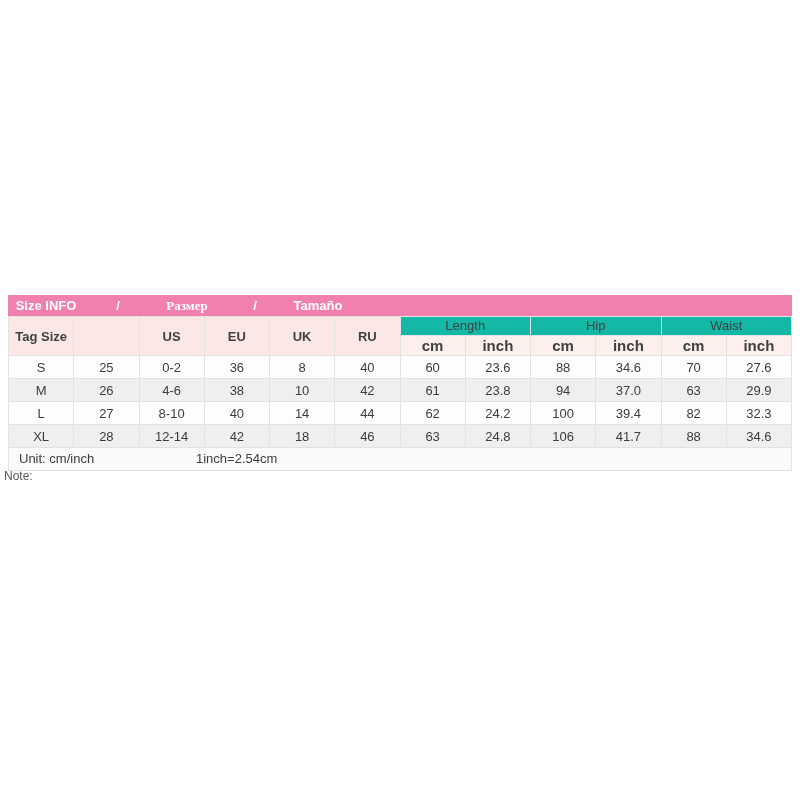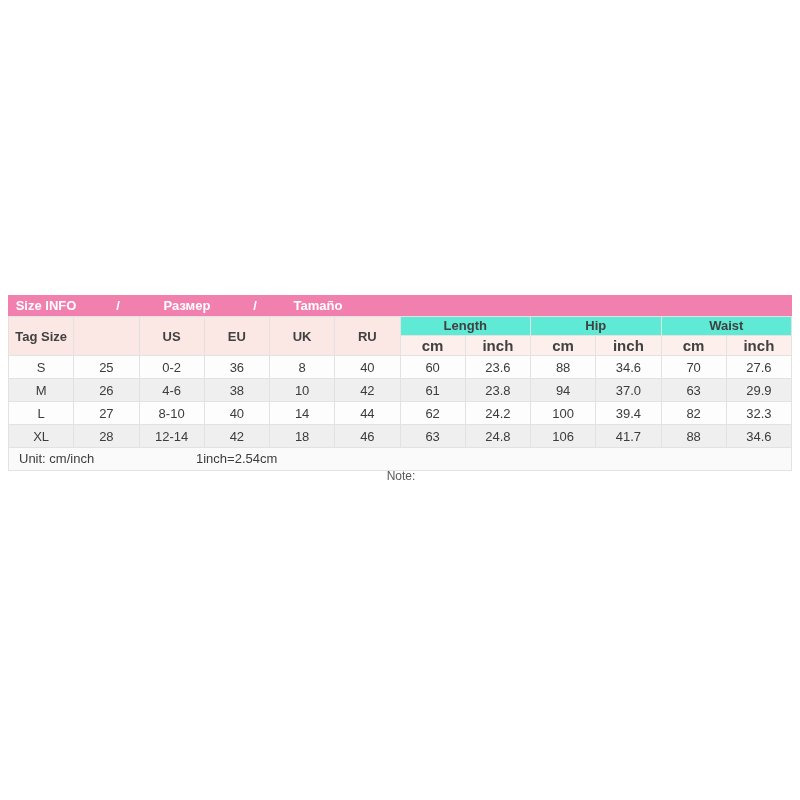--- a/index.html
+++ b/index.html
@@ -7,43 +7,43 @@
   body { width:800px; height:800px; font-family:"Liberation Sans", sans-serif; }
   .page { position:relative; width:800px; height:800px; background:#ffffff; overflow:hidden; }
 
   .size-chart { position:absolute; left:8px; top:295px; width:784px; }
 
   .title-bar { position:relative; height:21px; background:#F280AE; }
   .tb { position:absolute; top:0; line-height:21px; color:#ffffff;
         font-size:13px; font-weight:bold; transform:translateX(-50%); white-space:nowrap; }
   .tb-0 { left:38px; }
   .tb-1 { left:110px; }
-  .tb-2 { left:179px; }
+  .tb-2 { left:179px;font-family:Liberation Serif, serif; }
   .tb-3 { left:247px; }
   .tb-4 { left:310px; }
 
   table.chart { border-collapse:collapse; table-layout:fixed; width:784px; }
   table.chart col { width:8.3333%; }
   table.chart th, table.chart td { border:1px solid #E2E2E2; text-align:center; padding:0; }
 
   th.corner { background:#FBE7E4; height:39px; font-size:13px; font-weight:bold; color:#414141; }
-  th.group  { background:#5eead4; height:17px; font-size:13px; font-weight:bold; color:#414141; }
+  th.group  { background:#14b8a6; height:17px; font-size:13px; font-weight:normal; color:#414141; }
   th.sub    { background:#FCEFEC; height:18px; font-size:15px; font-weight:bold; color:#414141; }
 
   tbody td { height:23px; font-size:13px; color:#3C3C3C; background:#FDFDFD; }
   tr.alt td { background:#EFEFEF; }
 
   tr.unit-row td { background:#FAFAFA; height:22px; text-align:left; position:relative;
                    font-size:13px; color:#3C3C3C;margin-top:28px; }
   .unit-label { display:inline-block; padding-left:10px; line-height:22px; }
   .unit-conv  { position:absolute; left:187px; top:0; line-height:22px; }
 
   .note { position:absolute; left:4px; top:468px; width:794px;
           font-size:12px; color:#585858; line-height:16px; }
-  .note-heading { margin-bottom:8px;text-align:center; }
+  .note-heading { margin-bottom:8px; }
 </style>
 </head>
 <body>
 
 <div class="page">
 
   <div class="size-chart">
 
     <div class="title-bar">
       <span class="tb tb-0">Size INFO</span>

